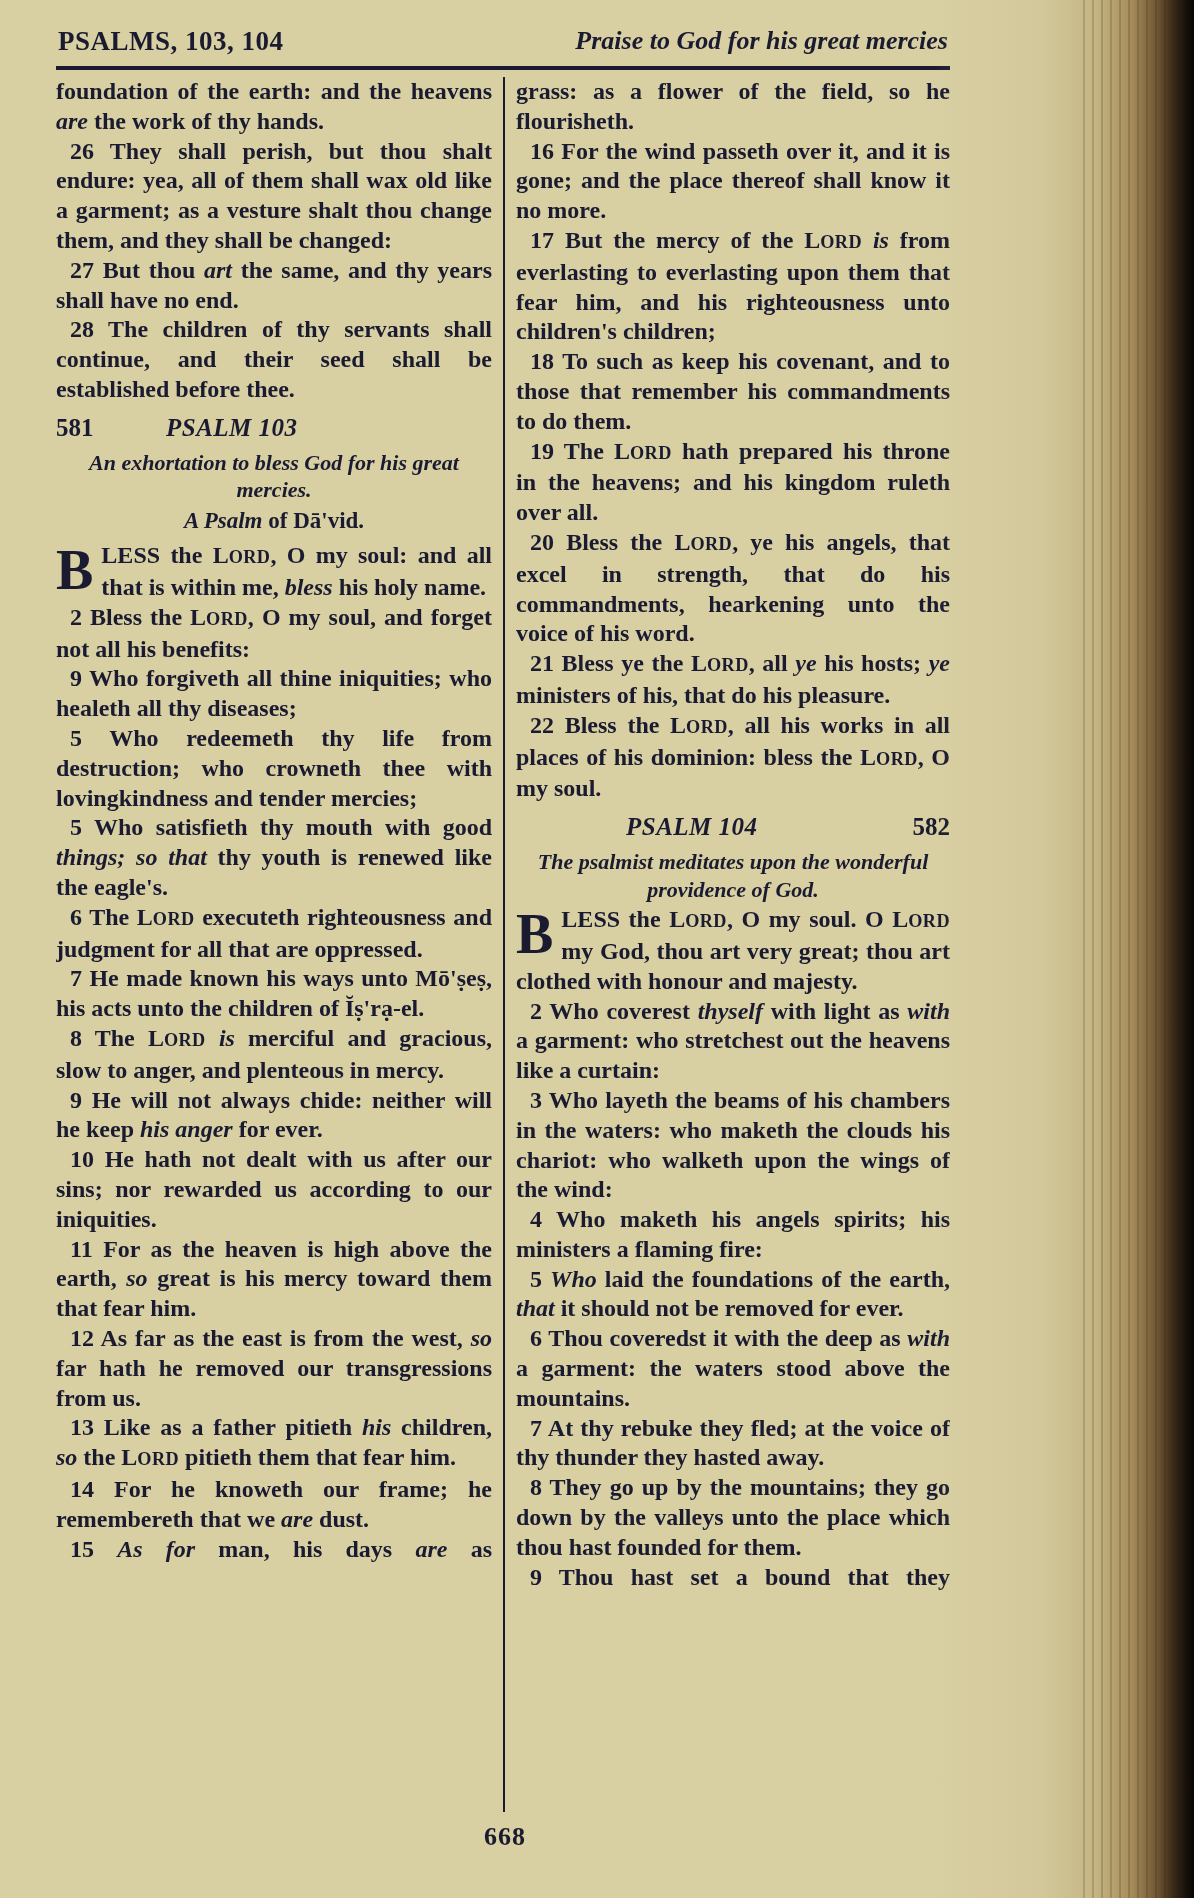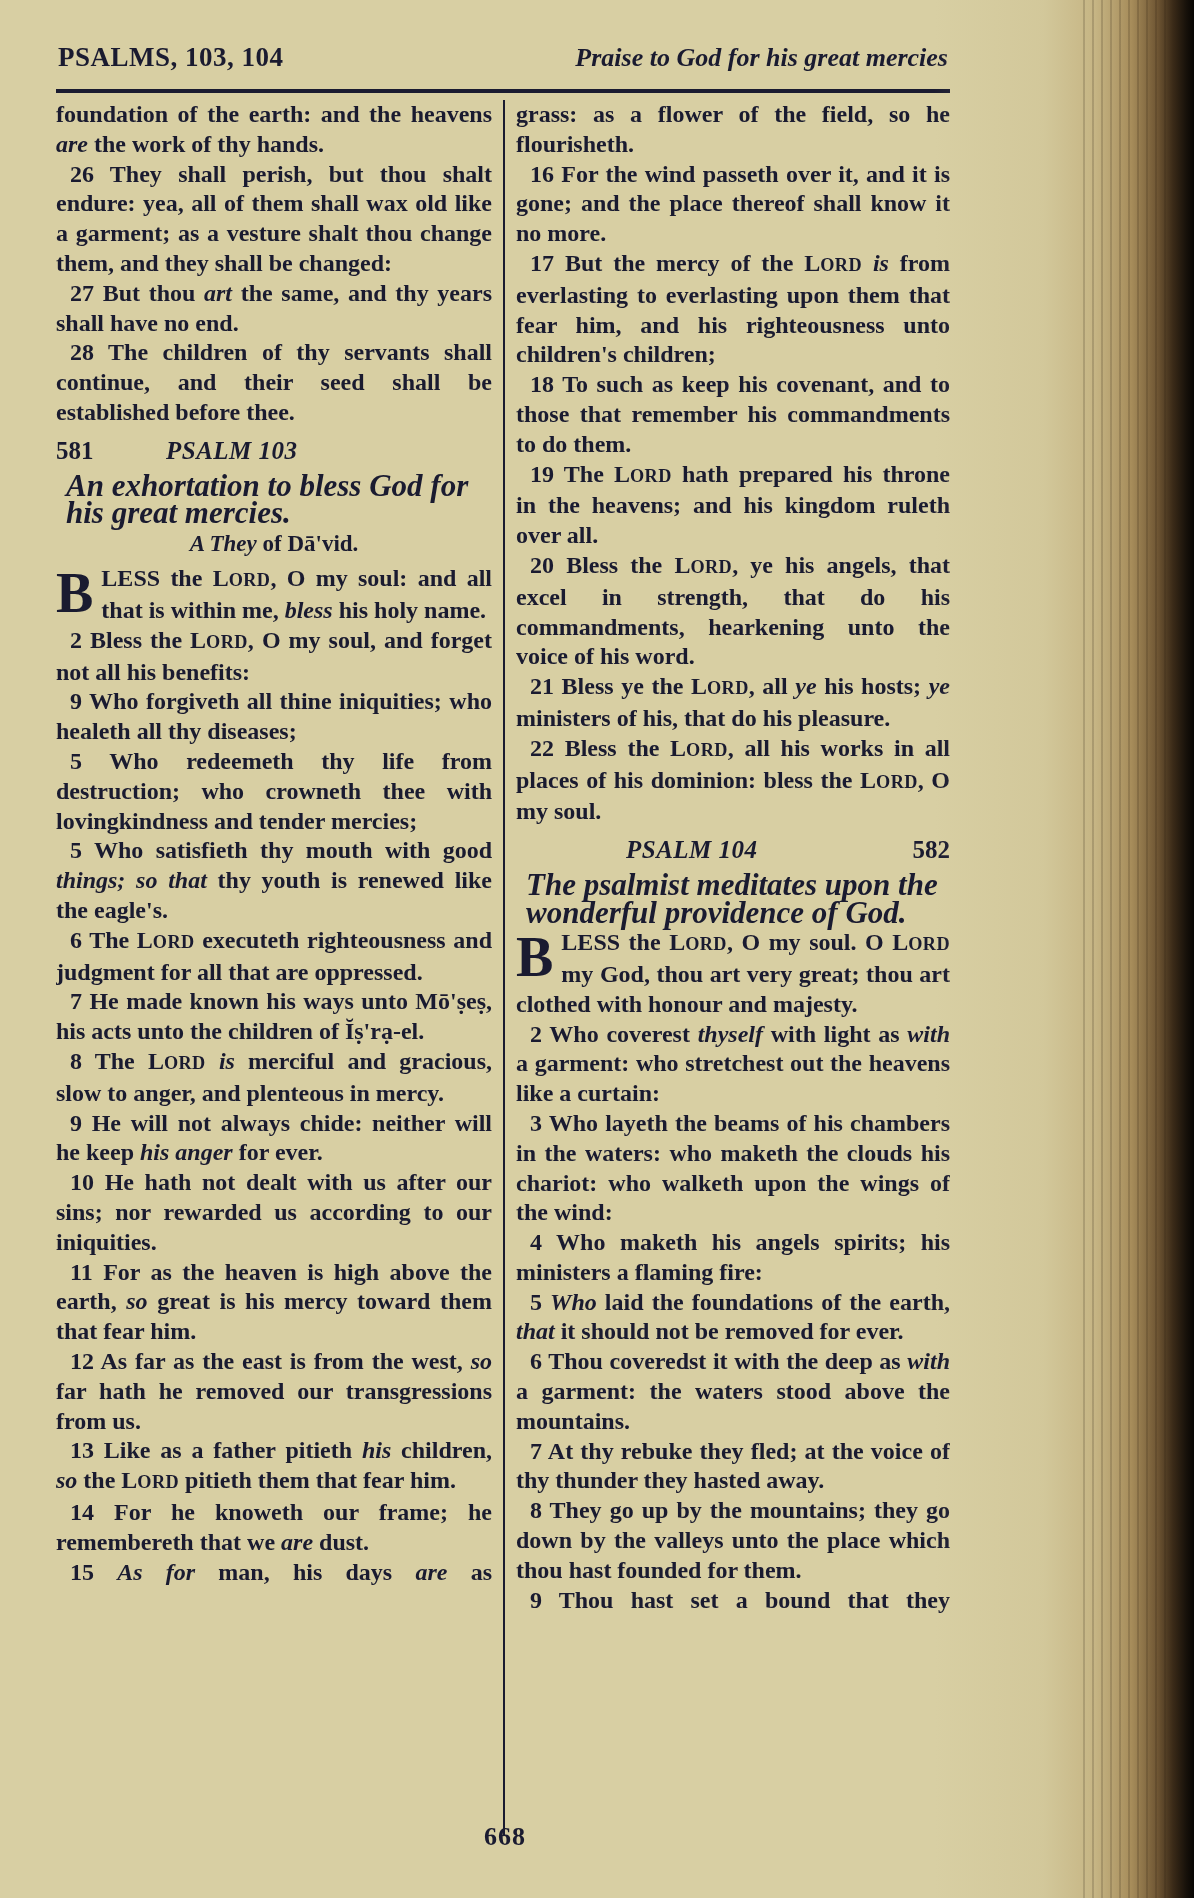--- a/index.html
+++ b/index.html
@@ -43,24 +43,23 @@
 
   .page {
     position: absolute;
     left: 56px; top: 0;
     width: 894px; height: 100%;
   }
 
   .header {
     display: flex;
     justify-content: space-between;
-    align-items: flex-end;
-    padding: 26px 2px 16px 2px;
+    align-items: flex-start;
+    padding: 26px 2px 9px 2px;
     border-bottom: 4px solid var(--ink, #191a2e);
-    margin-top: 16px;
   }
   .head-left {
     font-weight: 700;
     font-size: 27px;
     letter-spacing: 0.5px;
   }
   .head-right {
     font-weight: 700;
     font-style: italic;
     font-size: 26px;
@@ -100,23 +99,24 @@
     margin: 8px 0 6px 0;
   }
   .h-side { width: 110px; }
   .h-left  { text-align: left; }
   .h-mid   { flex: 1; letter-spacing: 0.5px; font-style: italic; }
   .h-right { text-align: right; }
 
   .summary {
     margin: 2px 0 2px 0;
     padding: 0 10px;
+    text-align: center;
     font-style: italic;
     font-weight: 600;
-    font-size: 31px;
+    font-size: 22px;
     line-height: 27.5px;
     font-family: Liberation Serif, serif;
   }
   .attribution {
     margin: 3px 0 7px 0;
     text-align: center;
     font-weight: 600;
     font-size: 23px;
     line-height: 27.5px;
   }
@@ -155,21 +155,21 @@
         <p class="para noindent">foundation of the earth: and the heavens <em>are</em> the work of thy hands.</p>
         <p class="para indent">26 They shall perish, but thou shalt endure: yea, all of them shall wax old like a garment; as a vesture shalt thou change them, and they shall be changed:</p>
         <p class="para indent">27 But thou <em>art</em> the same, and thy years shall have no end.</p>
         <p class="para indent">28 The children of thy servants shall continue, and their seed shall be established before thee.</p>
         <div class="psalm-heading">
           <span class="h-side h-left">581</span>
           <span class="h-mid">PSALM 103</span>
           <span class="h-side h-right"></span>
         </div>
         <p class="summary">An exhortation to bless God for his great mercies.</p>
-        <p class="attribution"><em>A They</em> of Dā'vid.</p>
+        <p class="attribution"><em>A Psalm</em> of Dā'vid.</p>
         <p class="para dropcap-para"><span class="dropcap">B</span>LESS the <span class="sc">L<span class="sc-rest">ORD</span></span>, O my soul: and all that is within me, <em>bless</em> his holy name.</p>
         <p class="para indent">2 Bless the <span class="sc">L<span class="sc-rest">ORD</span></span>, O my soul, and forget not all his benefits:</p>
         <p class="para indent">9 Who forgiveth all thine iniquities; who healeth all thy diseases;</p>
         <p class="para indent">5 Who redeemeth thy life from destruction; who crowneth thee with lovingkindness and tender mercies;</p>
         <p class="para indent">5 Who satisfieth thy mouth with good <em>things; so that</em> thy youth is renewed like the eagle's.</p>
         <p class="para indent">6 The <span class="sc">L<span class="sc-rest">ORD</span></span> executeth righteousness and judgment for all that are oppressed.</p>
         <p class="para indent">7 He made known his ways unto Mō'ṣeṣ, his acts unto the children of Ĭṣ'rạ-el.</p>
         <p class="para indent">8 The <span class="sc">L<span class="sc-rest">ORD</span></span> <em>is</em> merciful and gracious, slow to anger, and plenteous in mercy.</p>
         <p class="para indent">9 He will not always chide: neither will he keep <em>his anger</em> for ever.</p>
         <p class="para indent">10 He hath not dealt with us after our sins; nor rewarded us according to our iniquities.</p>

